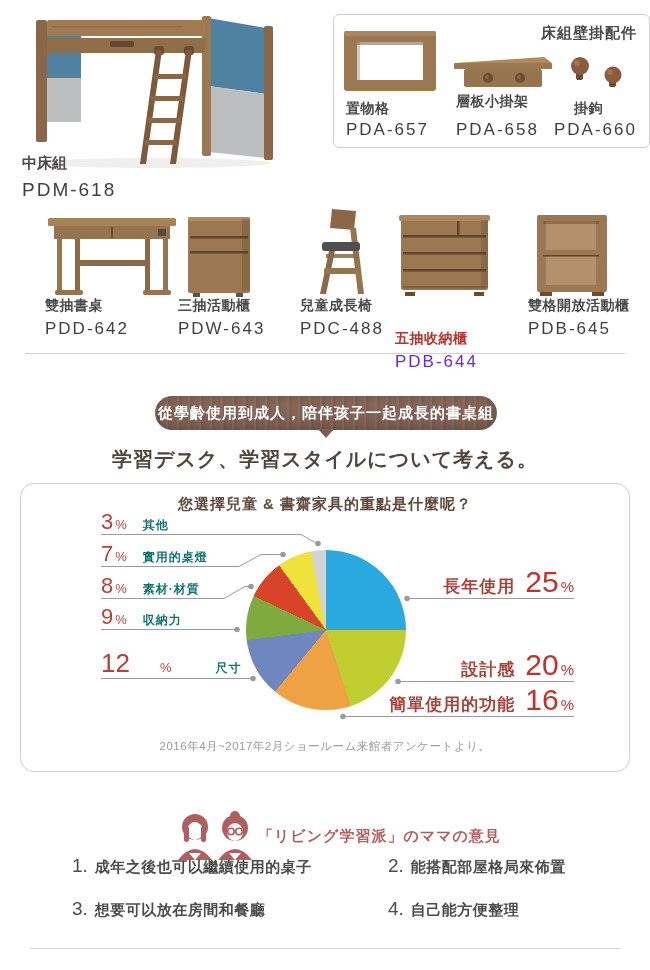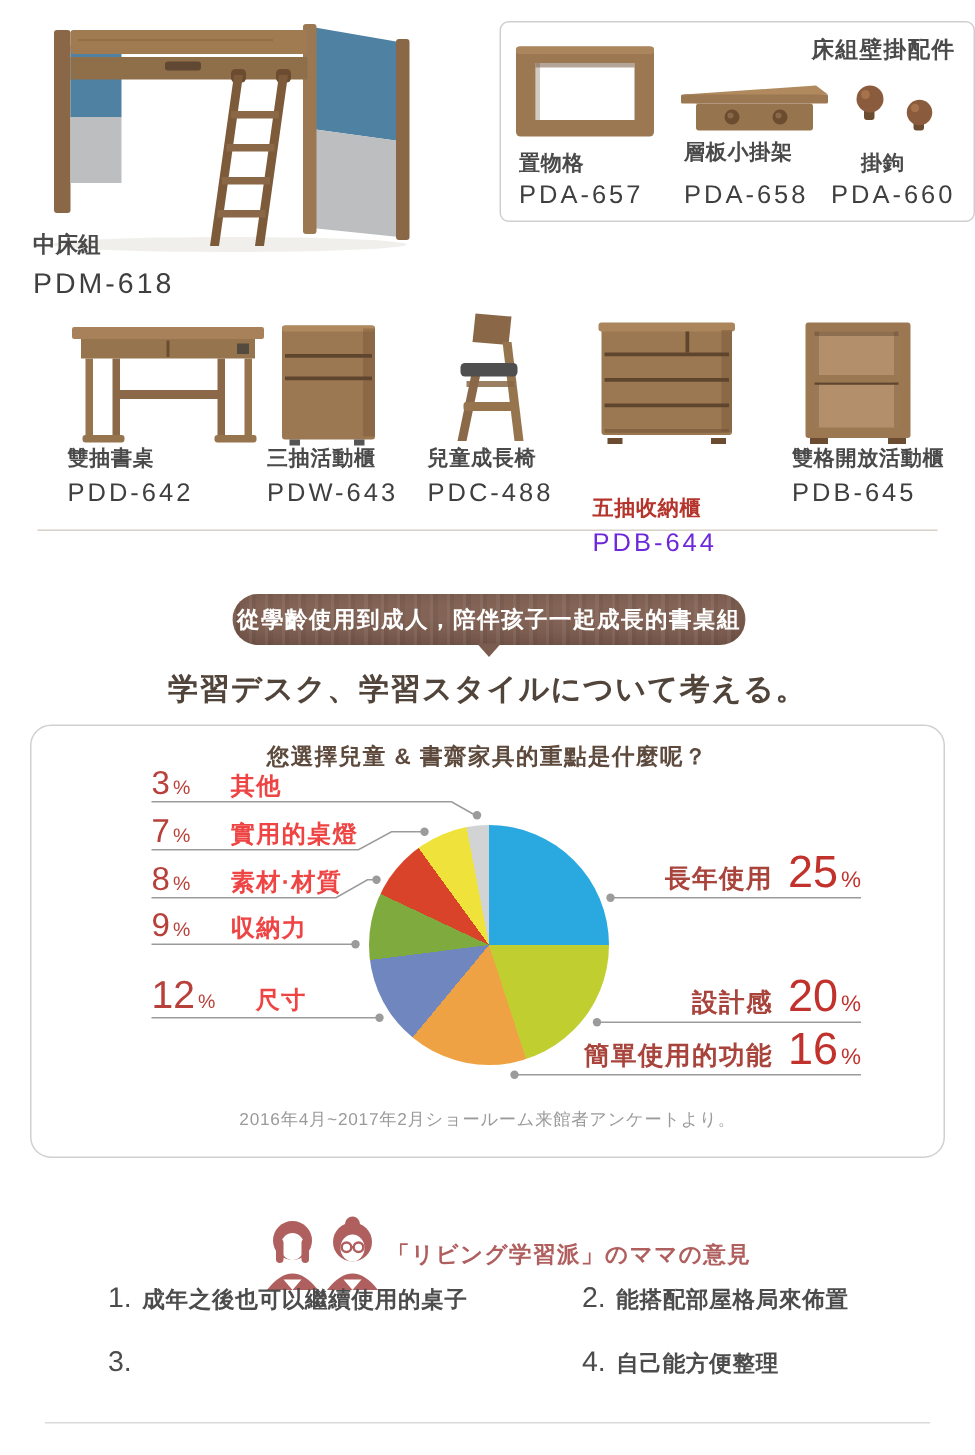--- a/index.html
+++ b/index.html
@@ -44,21 +44,21 @@
   .subtitle{left:0;top:446px;width:650px;text-align:center;font-size:20px;font-weight:bold;color:#51443a;letter-spacing:1px;}
   
   .chart-box{left:20px;top:483px;width:608px;height:287px;border:1px solid #d0d0d0;border-radius:14px;background:#fff;}
   .chart-title{position:absolute;left:0;top:11px;width:100%;text-align:center;font-size:15px;font-weight:bold;color:#5d4a3d;letter-spacing:1px;}
   .pie{position:absolute;left:225px;top:66px;width:160px;height:160px;border-radius:50%;}
   .lead{position:absolute;left:0;top:0;pointer-events:none;}
   .pl-row{position:absolute;left:80px;display:flex;align-items:baseline;white-space:nowrap;}
   .pl-num{font-size:22px;color:#b8403a;line-height:1;}
   .pl-num.big{font-size:26px;}
   .pl-pct{font-size:13px;color:#b8403a;margin-left:2px;}
-  .pl-lbl{font-size:16px;font-weight:bold;color:#ef4444;margin-left:27px;letter-spacing:1px;}
+  .pl-lbl{font-size:12px;font-weight:bold;color:#0f766e;margin-left:16px;letter-spacing:1px;}
   .pr-row{position:absolute;right:55px;display:flex;align-items:baseline;white-space:nowrap;}
   .pr-lbl{font-size:17px;font-weight:bold;color:#a8443c;letter-spacing:1px;}
   .pr-num{font-size:30px;color:#c1322d;line-height:1;margin-left:10px;}
   .pr-pct{font-size:15px;color:#c1322d;margin-left:2px;}
   .chart-note{position:absolute;left:0;top:255px;width:100%;text-align:center;font-size:11.5px;color:#9a9a9a;letter-spacing:.5px;}
   
   .op-head{left:258px;top:827px;font-size:15px;font-weight:bold;color:#b05f5f;letter-spacing:1px;}
   .op-list{left:72px;top:855px;width:540px;display:grid;grid-template-columns:316px auto;row-gap:21px;}
   .op-item{display:flex;align-items:baseline;}
   .op-num{font-size:19px;color:#4c4c4c;margin-right:7px;}
@@ -166,21 +166,21 @@
     <rect x="6" y="22" width="58" height="2.5" fill="#5f452e"></rect>
     <rect x="6" y="37" width="58" height="2.5" fill="#5f452e"></rect>
     <rect x="9" y="79" width="7" height="4" fill="#555"></rect>
         <rect x="52" y="79" width="7" height="4" fill="#555"></rect>
   </svg>
     </div>
   <div class="pname">三抽活動櫃</div>
   <div class="pmodel">PDW-643</div>
 </div>
 
-<div class="card" style="left:285px;width:102px;">
+<div class="card" style="left:300px;width:102px;">
   <div class="pimg">
       <svg width="70" height="92" viewBox="0 0 70 92" style="margin-left:6px;">
     <polygon points="26,3 50,5 48,24 24,22" fill="#8a6747"></polygon>
     <polygon points="44,22 50,22 58,88 52,88" fill="#96744e"></polygon>
     <polygon points="24,40 30,40 20,88 14,88" fill="#8a6848"></polygon>
     <rect x="16" y="36" width="38" height="9" rx="3" fill="#4f4f4f"></rect>
     <rect x="20" y="48" width="32" height="4" fill="#8a6848" opacity=".85"></rect>
     <rect x="18" y="62" width="34" height="6" rx="2" fill="#96744e"></rect>
   </svg>
     </div>
@@ -274,21 +274,21 @@
   <div class="pl-row" style="top:91px;">
     <span class="pl-num">8</span>
       <span class="pl-pct">%</span>
       <span class="pl-lbl">素材·材質</span>
   </div>
   <div class="pl-row" style="top:122px;">
     <span class="pl-num">9</span>
       <span class="pl-pct">%</span>
       <span class="pl-lbl">収納力</span>
   </div>
-  <div class="pl-row" style="top:166px;">
+  <div class="pl-row" style="top:166px;gap:28px;">
     <span class="pl-num big">12</span>
       <span class="pl-pct">%</span>
       <span class="pl-lbl">尺寸</span>
   </div>
 
   <div class="pr-row" style="top:83px;">
     <span class="pr-lbl">長年使用</span>
       <span class="pr-num">25</span>
       <span class="pr-pct">%</span>
   </div>
@@ -331,20 +331,21 @@
   <div class="op-item">
     <span class="op-num">1.</span>
     <span class="op-text">成年之後也可以繼續使用的桌子</span>
   </div>
   <div class="op-item">
     <span class="op-num">2.</span>
     <span class="op-text">能搭配部屋格局來佈置</span>
   </div>
   <div class="op-item">
     <span class="op-num">3.</span>
+    <span class="op-text">想要可以放在房間和餐廳</span>
   </div>
   <div class="op-item">
     <span class="op-num">4.</span>
     <span class="op-text">自己能方便整理</span>
   </div>
 </div>
 
 <div class="abs divider" style="left:30px;top:948px;width:590px;background:#d9d9d9;"></div>
 
 </body></html>

